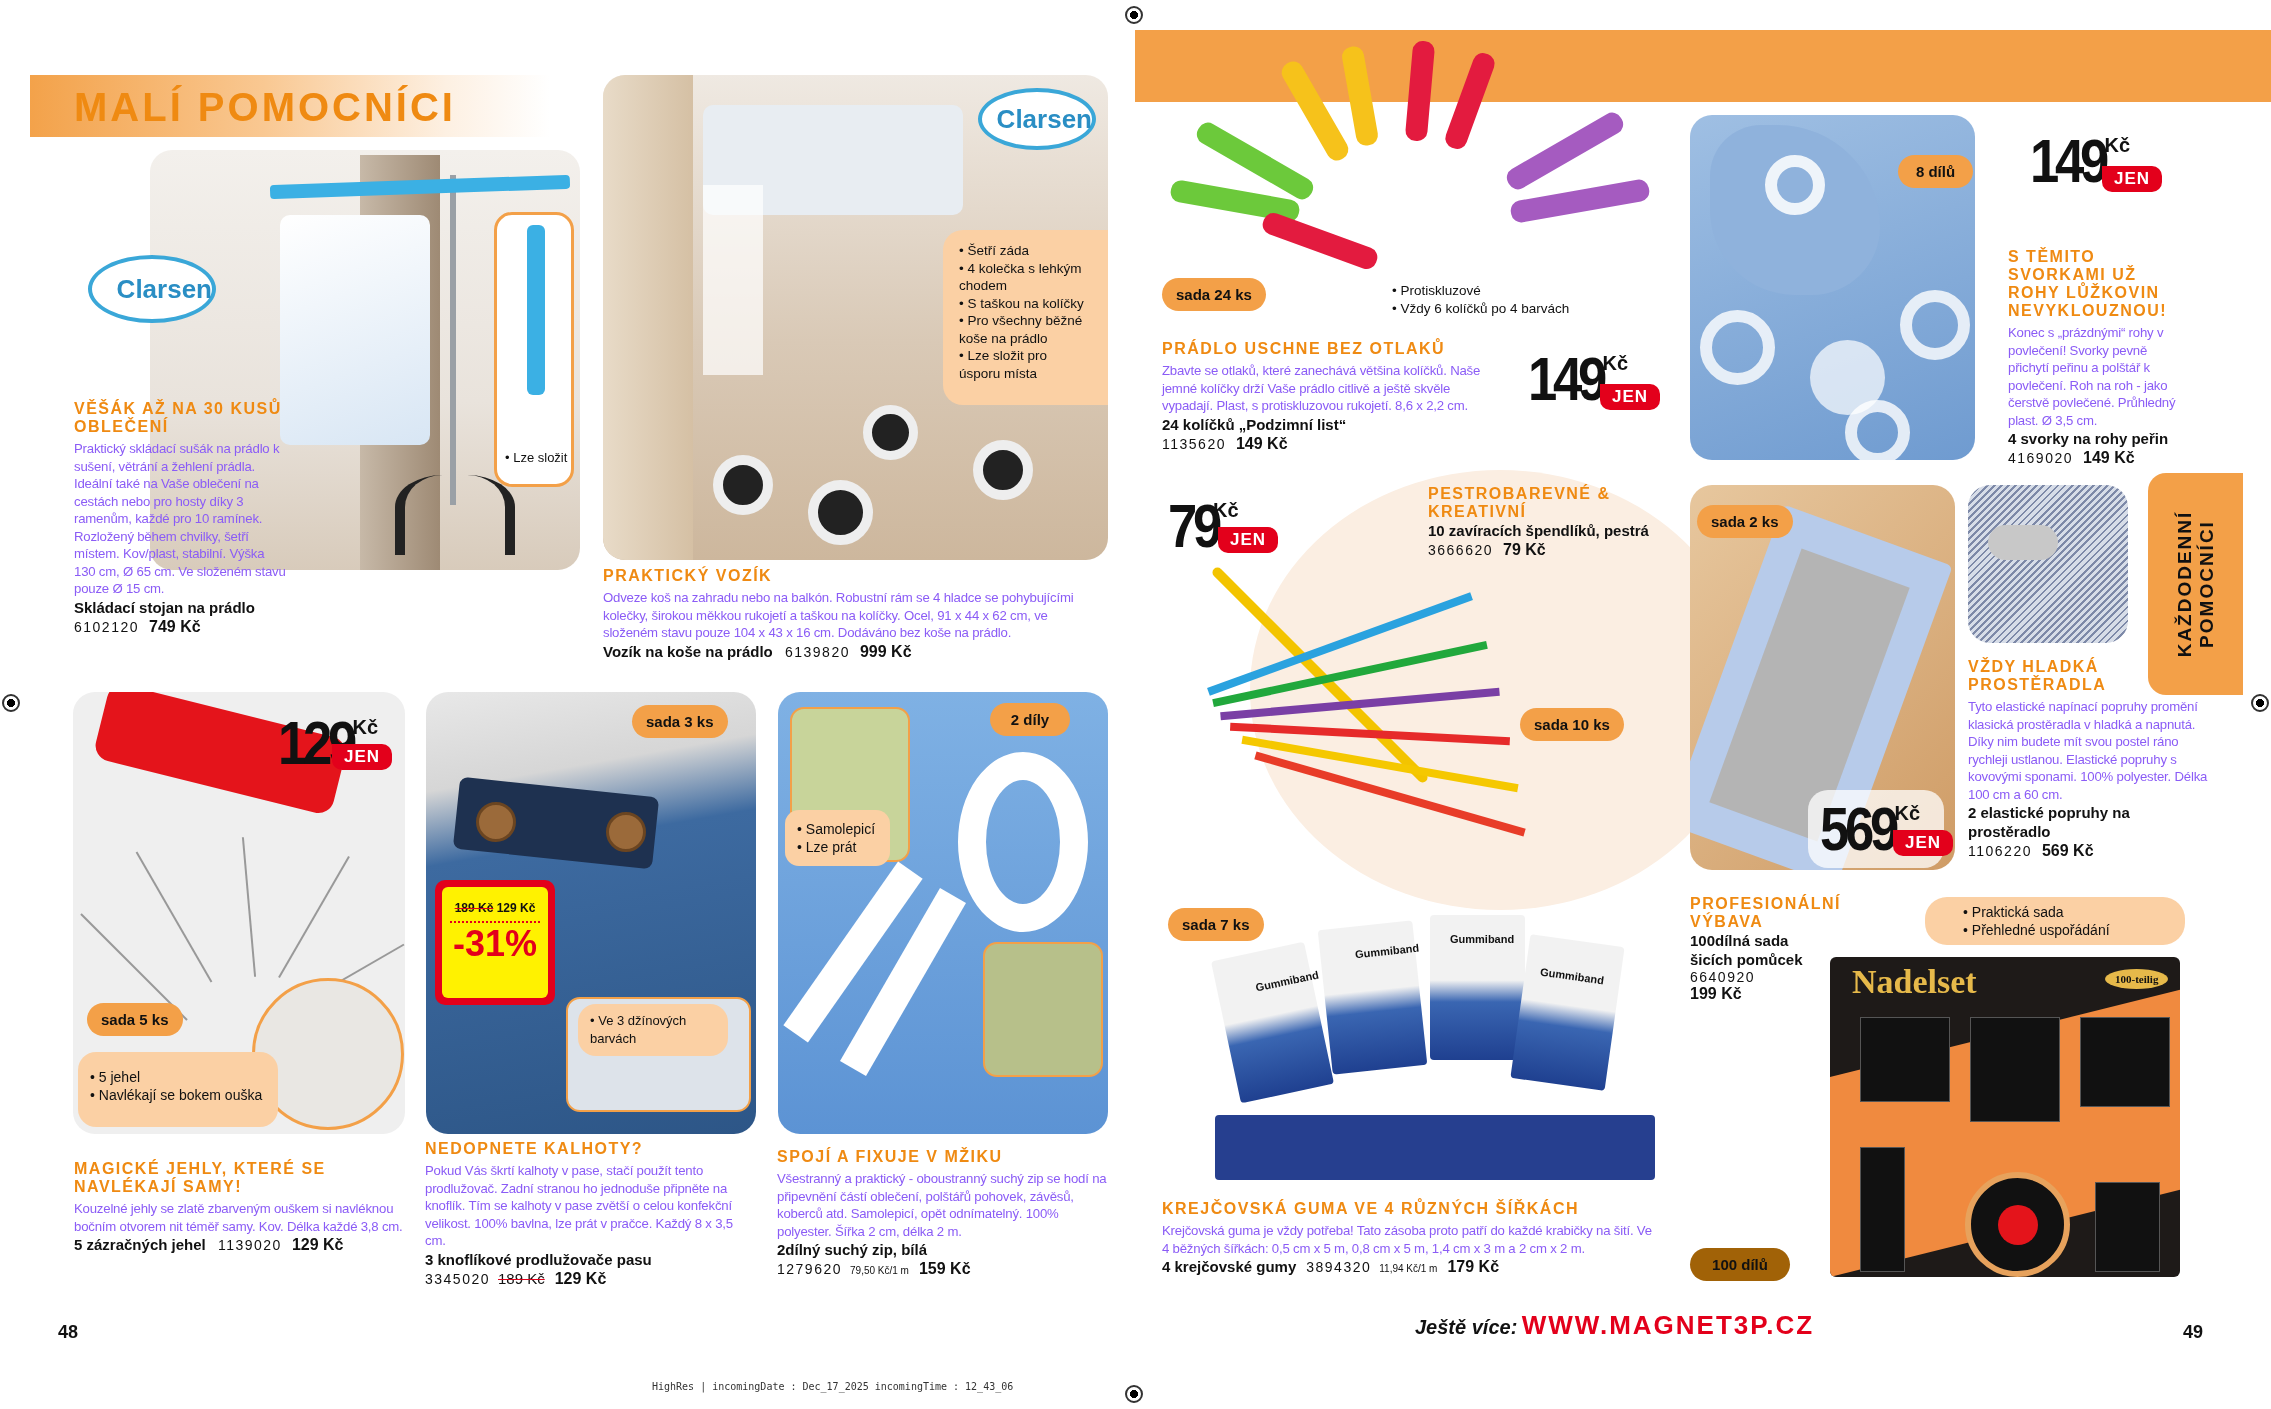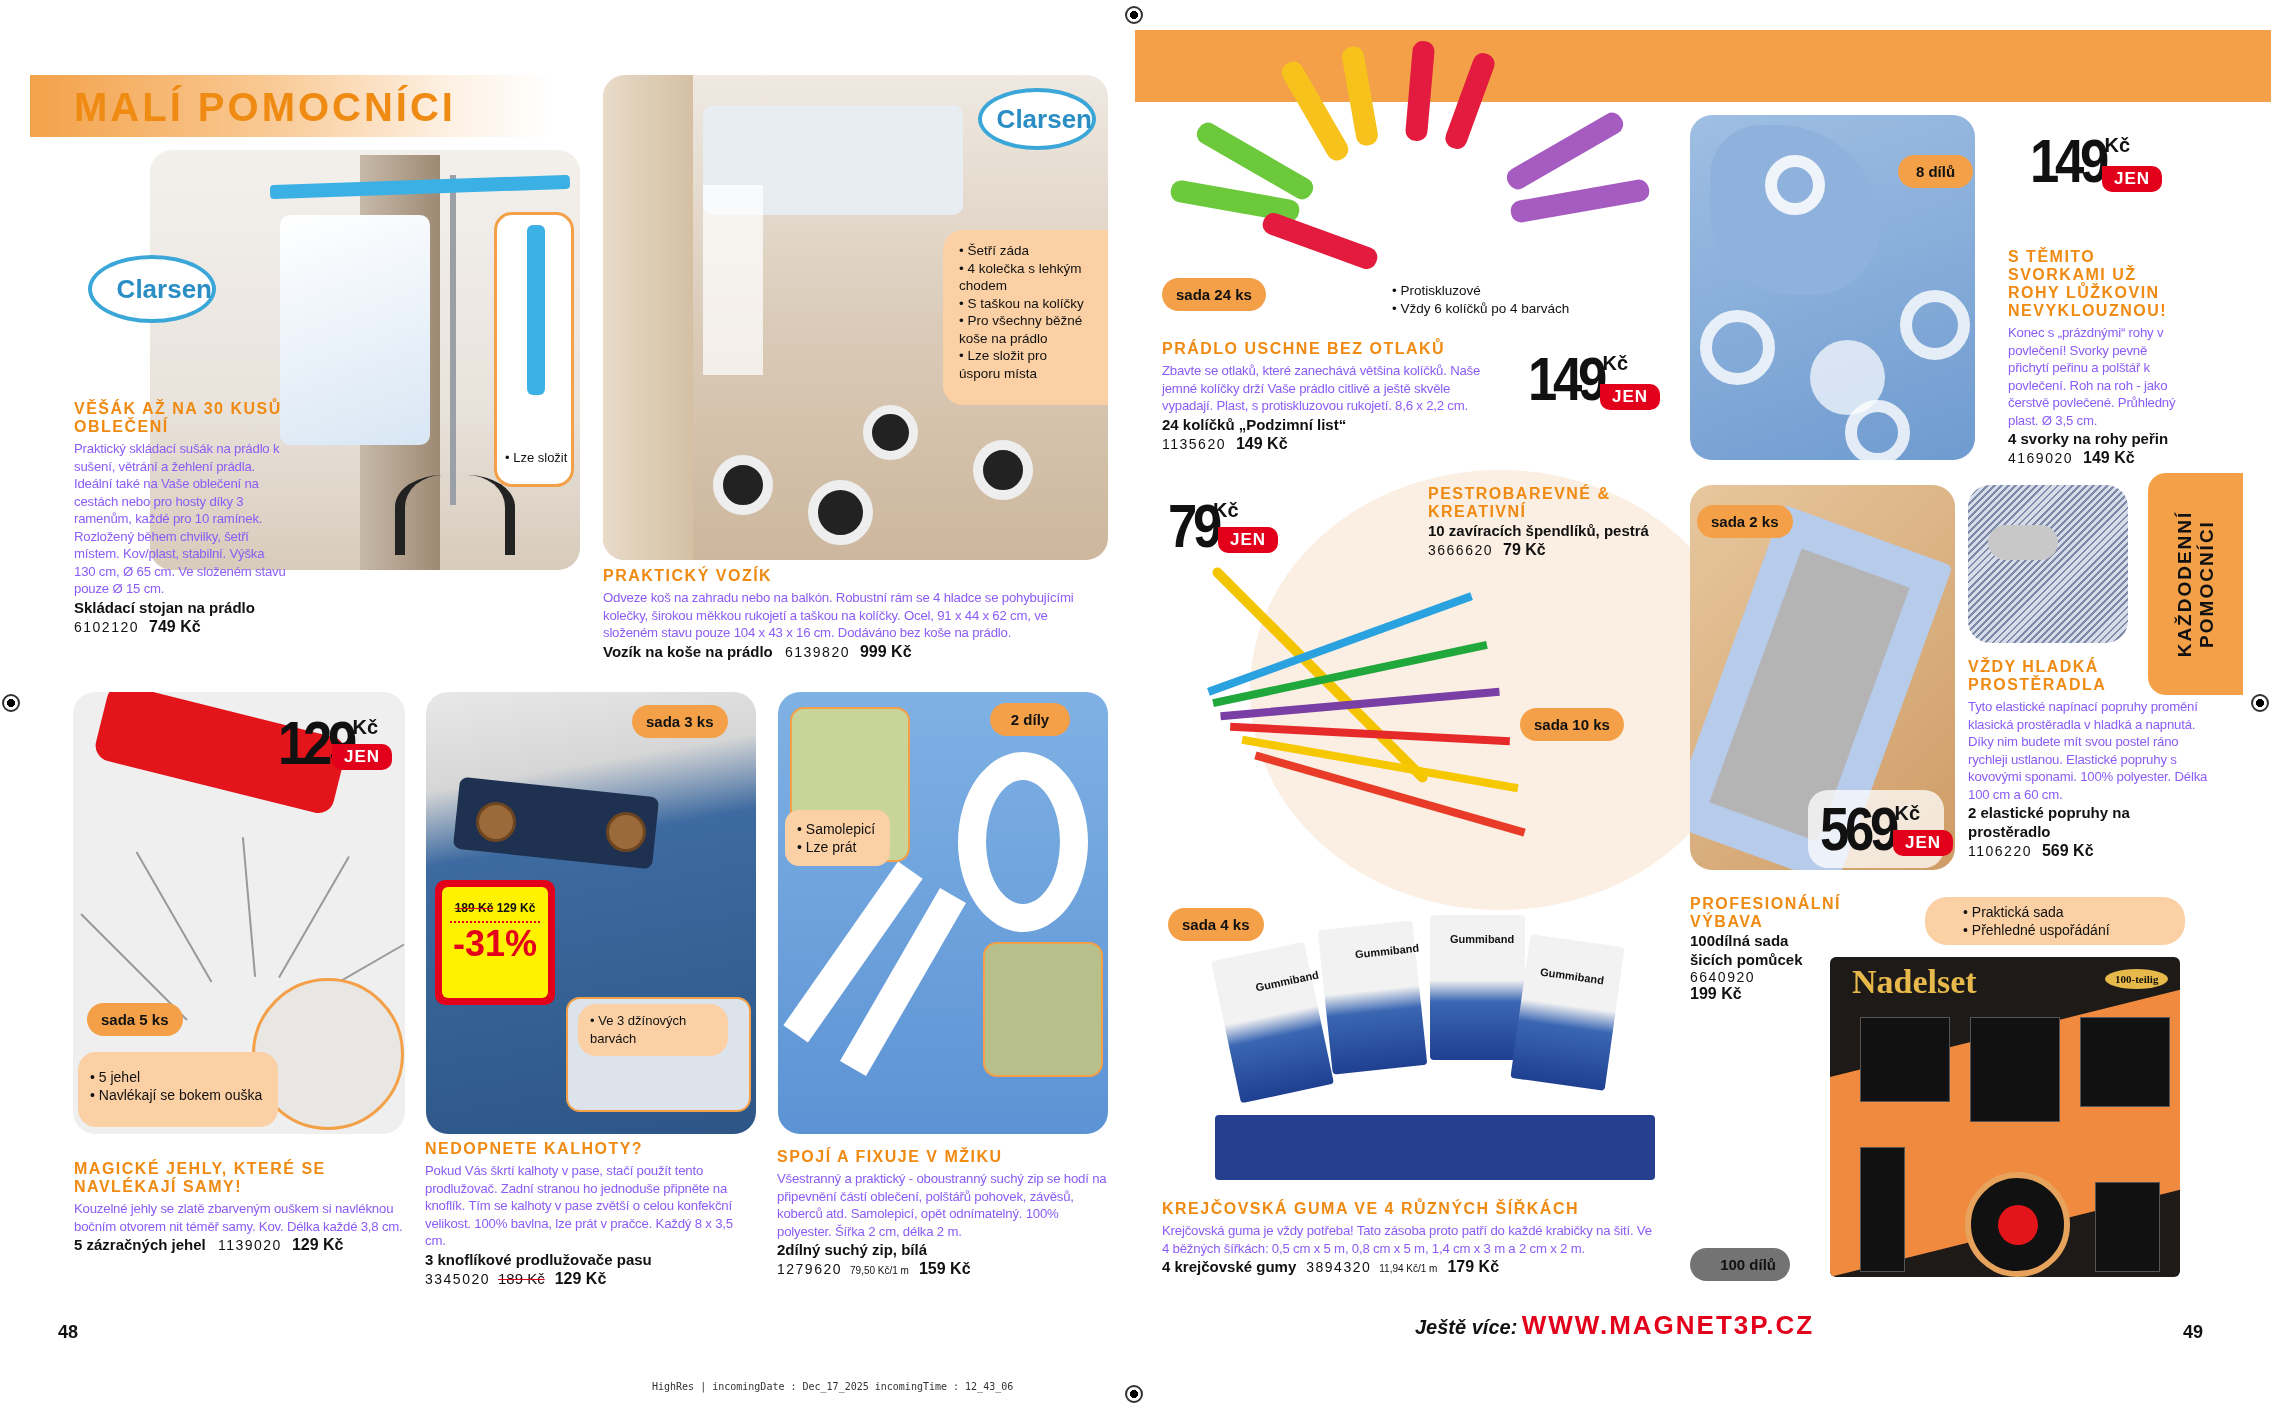--- a/index.html
+++ b/index.html
@@ -261,34 +261,34 @@
   <div class="abs" style="left:20px;top:215px;width:440px;height:65px;background:#263f8f;border-radius:4px"></div>
   <div class="abs" style="left:30px;top:50px;width:95px;height:145px;background:linear-gradient(180deg,#f2f2f2 0%,#f2f2f2 45%,#3a66b2 60%,#1f4090 100%);transform:rotate(-12deg);border-radius:4px"></div>
   <div class="abs" style="left:130px;top:25px;width:95px;height:145px;background:linear-gradient(180deg,#f2f2f2 0%,#f2f2f2 45%,#3a66b2 60%,#1f4090 100%);transform:rotate(-6deg);border-radius:4px"></div>
   <div class="abs" style="left:235px;top:15px;width:95px;height:145px;background:linear-gradient(180deg,#f2f2f2 0%,#f2f2f2 45%,#3a66b2 60%,#1f4090 100%);border-radius:4px"></div>
   <div class="abs" style="left:325px;top:40px;width:95px;height:145px;background:linear-gradient(180deg,#f2f2f2 0%,#f2f2f2 45%,#3a66b2 60%,#1f4090 100%);transform:rotate(8deg);border-radius:4px"></div>
   <div class="abs" style="left:60px;top:75px;font-size:11px;font-weight:bold;transform:rotate(-12deg)">Gummiband</div>
   <div class="abs" style="left:160px;top:45px;font-size:11px;font-weight:bold;transform:rotate(-6deg)">Gummiband</div>
   <div class="abs" style="left:255px;top:33px;font-size:11px;font-weight:bold">Gummiband</div>
   <div class="abs" style="left:345px;top:70px;font-size:11px;font-weight:bold;transform:rotate(8deg)">Gummiband</div>
 </div>
-<div class="pill" style="left:1168px;top:908px">sada 4 ks</div>
+<div class="pill" style="left:1168px;top:908px">sada 7 ks</div>
 <div class="abs" style="left:1162px;top:1200px;width:500px">
   <div class="h">KREJČOVSKÁ GUMA VE 4 RŮZNÝCH ŠÍŘKÁCH</div>
   <div class="desc" style="margin-top:4px">Krejčovská guma je vždy potřeba! Tato zásoba proto patří do každé krabičky na šití. Ve 4 běžných šířkách: 0,5 cm x 5 m, 0,8 cm x 5 m, 1,4 cm x 3 m a 2 cm x 2 m.</div>
   <div class="pline"><span class="pname">4 krejčovské gumy</span><span class="code" style="margin-left:10px">3894320</span><span class="unit">11,94 Kč/1 m</span><span class="price">179 Kč</span></div>
 </div>
 
 <div class="abs" style="left:1690px;top:895px;width:140px">
   <div class="h">PROFESIONÁLNÍ VÝBAVA</div>
   <div class="pname">100dílná sada šicích pomůcek</div>
   <div class="code" style="font-size:14px">6640920</div>
   <div class="price" style="margin-left:0">199 Kč</div>
 </div>
-<div class="pill" style="left:1690px;top:1248px;width:100px;text-align:right;background:#737373">100 dílů</div>
+<div class="pill" style="left:1690px;top:1248px;width:100px;text-align:center;background:#a16207">100 dílů</div>
 <div class="bullets" style="left:1925px;top:897px;width:260px;padding:6px 38px;border-radius:22px">
   <div>Praktická sada</div>
   <div>Přehledné uspořádání</div>
 </div>
 <div class="abs" style="left:1830px;top:957px;width:350px;height:320px;background:#1e1a18;border-radius:6px;overflow:hidden">
   <div class="abs" style="left:0;top:120px;width:350px;height:200px;background:#f08a3f;transform:skewY(-14deg);transform-origin:left top"></div>
   <div class="abs" style="left:22px;top:6px;font:bold 34px 'Liberation Serif',serif;color:#e6b94a">Nadelset</div>
   <div class="abs" style="left:275px;top:12px;background:#e6b94a;border-radius:50%;padding:4px 10px;font:bold 11px 'Liberation Serif',serif">100-teilig</div>
   <div class="abs" style="left:30px;top:60px;width:90px;height:85px;background:#111;border:1px solid #555"></div>
   <div class="abs" style="left:140px;top:60px;width:90px;height:105px;background:#111;border:1px solid #555"></div>

